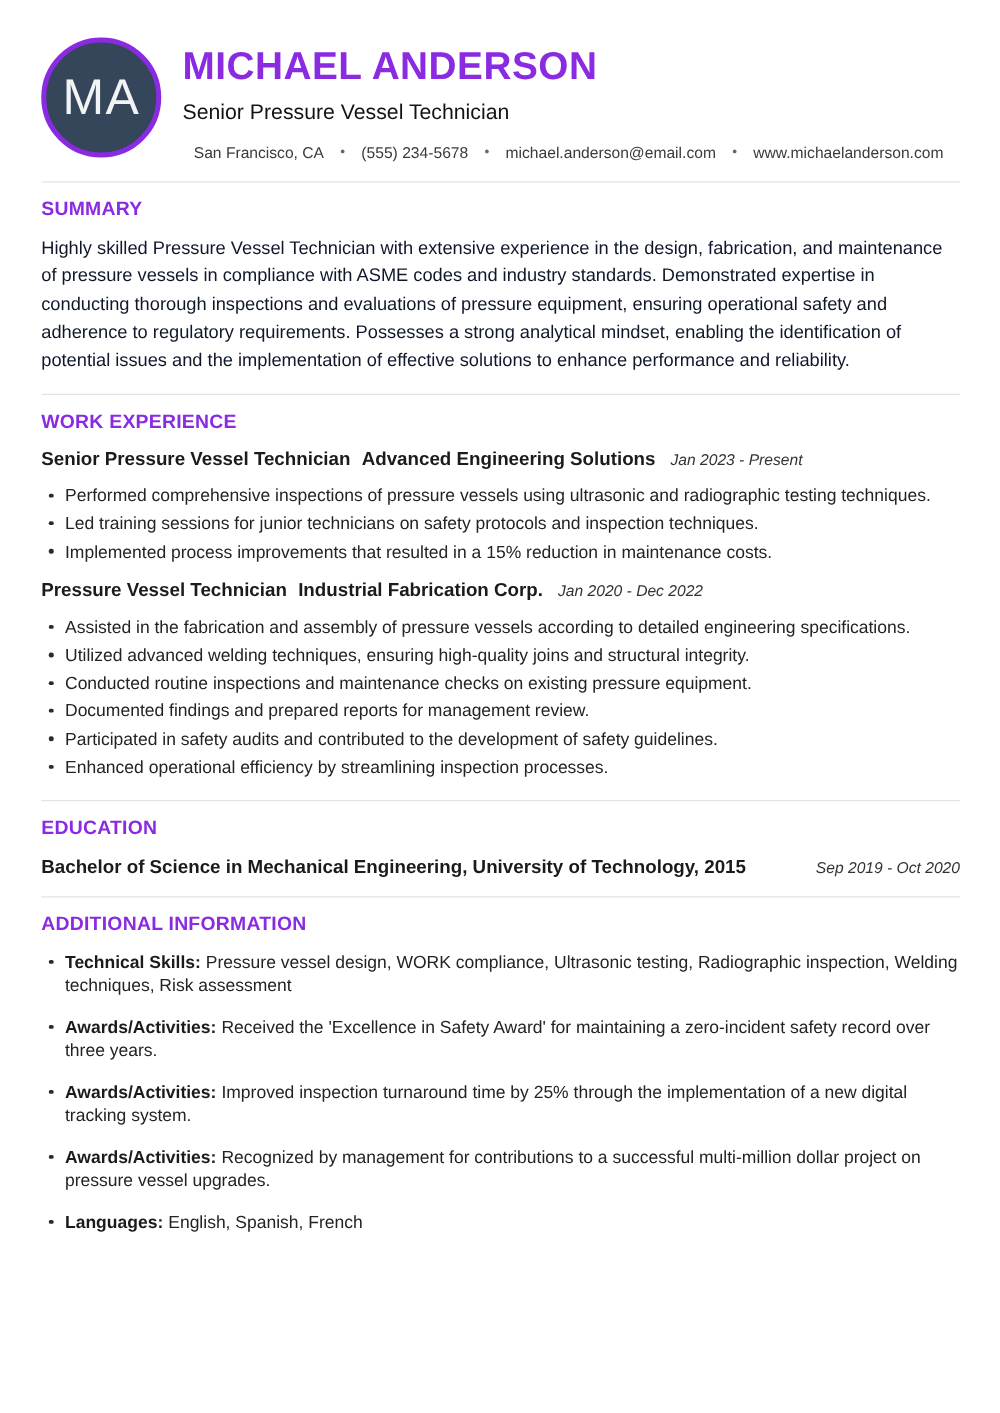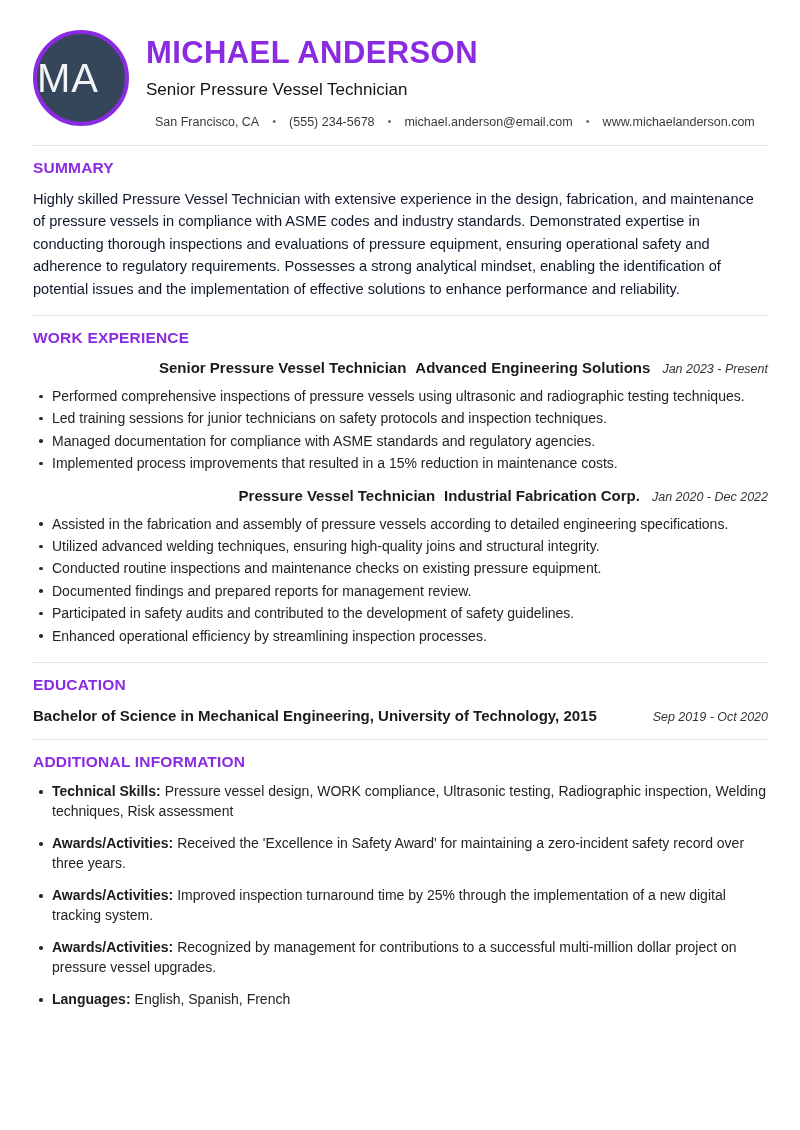--- a/index.html
+++ b/index.html
@@ -17,21 +17,21 @@
     overflow: hidden;
   }
 
   
   .header { display: flex; align-items: flex-start; gap: 17px; padding-bottom: 16px; }
   .avatar {
     width: 96px; height: 96px; flex: none;
     border-radius: 50%;
     background: var(--avatar-bg, #35455a);
     border: 4px solid var(--accent, #8a2be2);
-    display: flex; align-items: center; 
+    display: flex; align-items: center; justify-content: center;
   }
   .avatar-initials {
     color: #f2f3f5; font-size: 40px; font-weight: 500; letter-spacing: 1px;
   }
   .header-info { padding-top: 5px; }
   .name {
     margin: 0; font-size: 31px; font-weight: 700; letter-spacing: 0.4px;
     color: var(--accent, #8a2be2);
   }
   .subtitle { font-size: 17px; color: #141414; margin-top: 9px; }
@@ -45,21 +45,21 @@
     margin: 0; font-size: 15.5px; font-weight: 700; letter-spacing: 0.2px;
     color: var(--accent, #8a2be2);
   }
 
   
   .summary-text { margin: 11px 0 0; font-size: 14.6px; line-height: 22.4px; color: #0f172a; }
 
   
   .job { margin-top: 12px; }
   .job + .job { }
-  .job-head { display: flex; justify-content: flex-end; align-items: baseline; }
+  .job-head { display: flex; justify-content: flex-start; align-items: baseline; }
   .job-title, .job-company { font-weight: 700; font-size: 15px; color: #1b1b1b; }
   .job-company { margin-left: 9px; }
   .dates { font-style: italic; font-size: 12.5px; color: #333; white-space: nowrap; margin-left: 12px; }
 
   ul.bullets { list-style: none; margin: 8px 0 0; padding: 0; }
   ul.bullets li {
     position: relative; padding-left: 19px;
     font-size: 14px; line-height: 22.4px; color: #232323;
   }
   ul.bullets li::before {
@@ -117,21 +117,20 @@
     <article class="job">
       <div class="job-head">
         <div>
           <span class="job-title">Senior Pressure Vessel Technician</span><span class="job-company">Advanced Engineering Solutions</span>
         </div>
         <span class="dates">Jan 2023 - Present</span>
       </div>
       <ul class="bullets">
         <li>Performed comprehensive inspections of pressure vessels using ultrasonic and radiographic testing techniques.</li>
         <li>Led training sessions for junior technicians on safety protocols and inspection techniques.</li>
-        <li>Managed documentation for compliance with ASME standards and regulatory agencies.</li>
         <li>Implemented process improvements that resulted in a 15% reduction in maintenance costs.</li>
       </ul>
     </article>
 
     <article class="job">
       <div class="job-head">
         <div>
           <span class="job-title">Pressure Vessel Technician</span><span class="job-company">Industrial Fabrication Corp.</span>
         </div>
         <span class="dates">Jan 2020 - Dec 2022</span>

